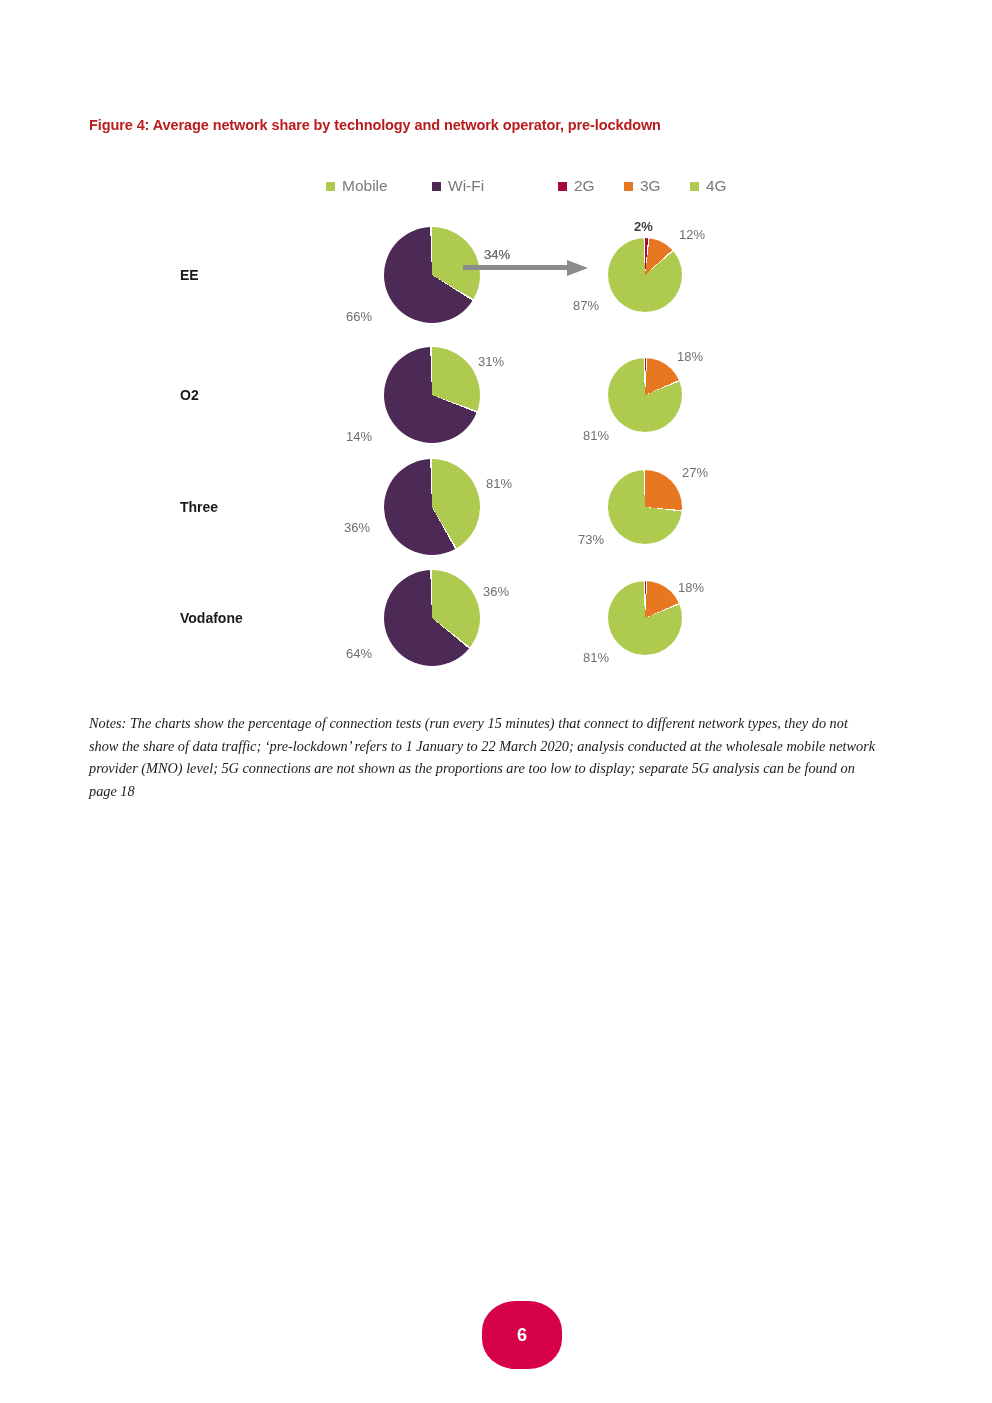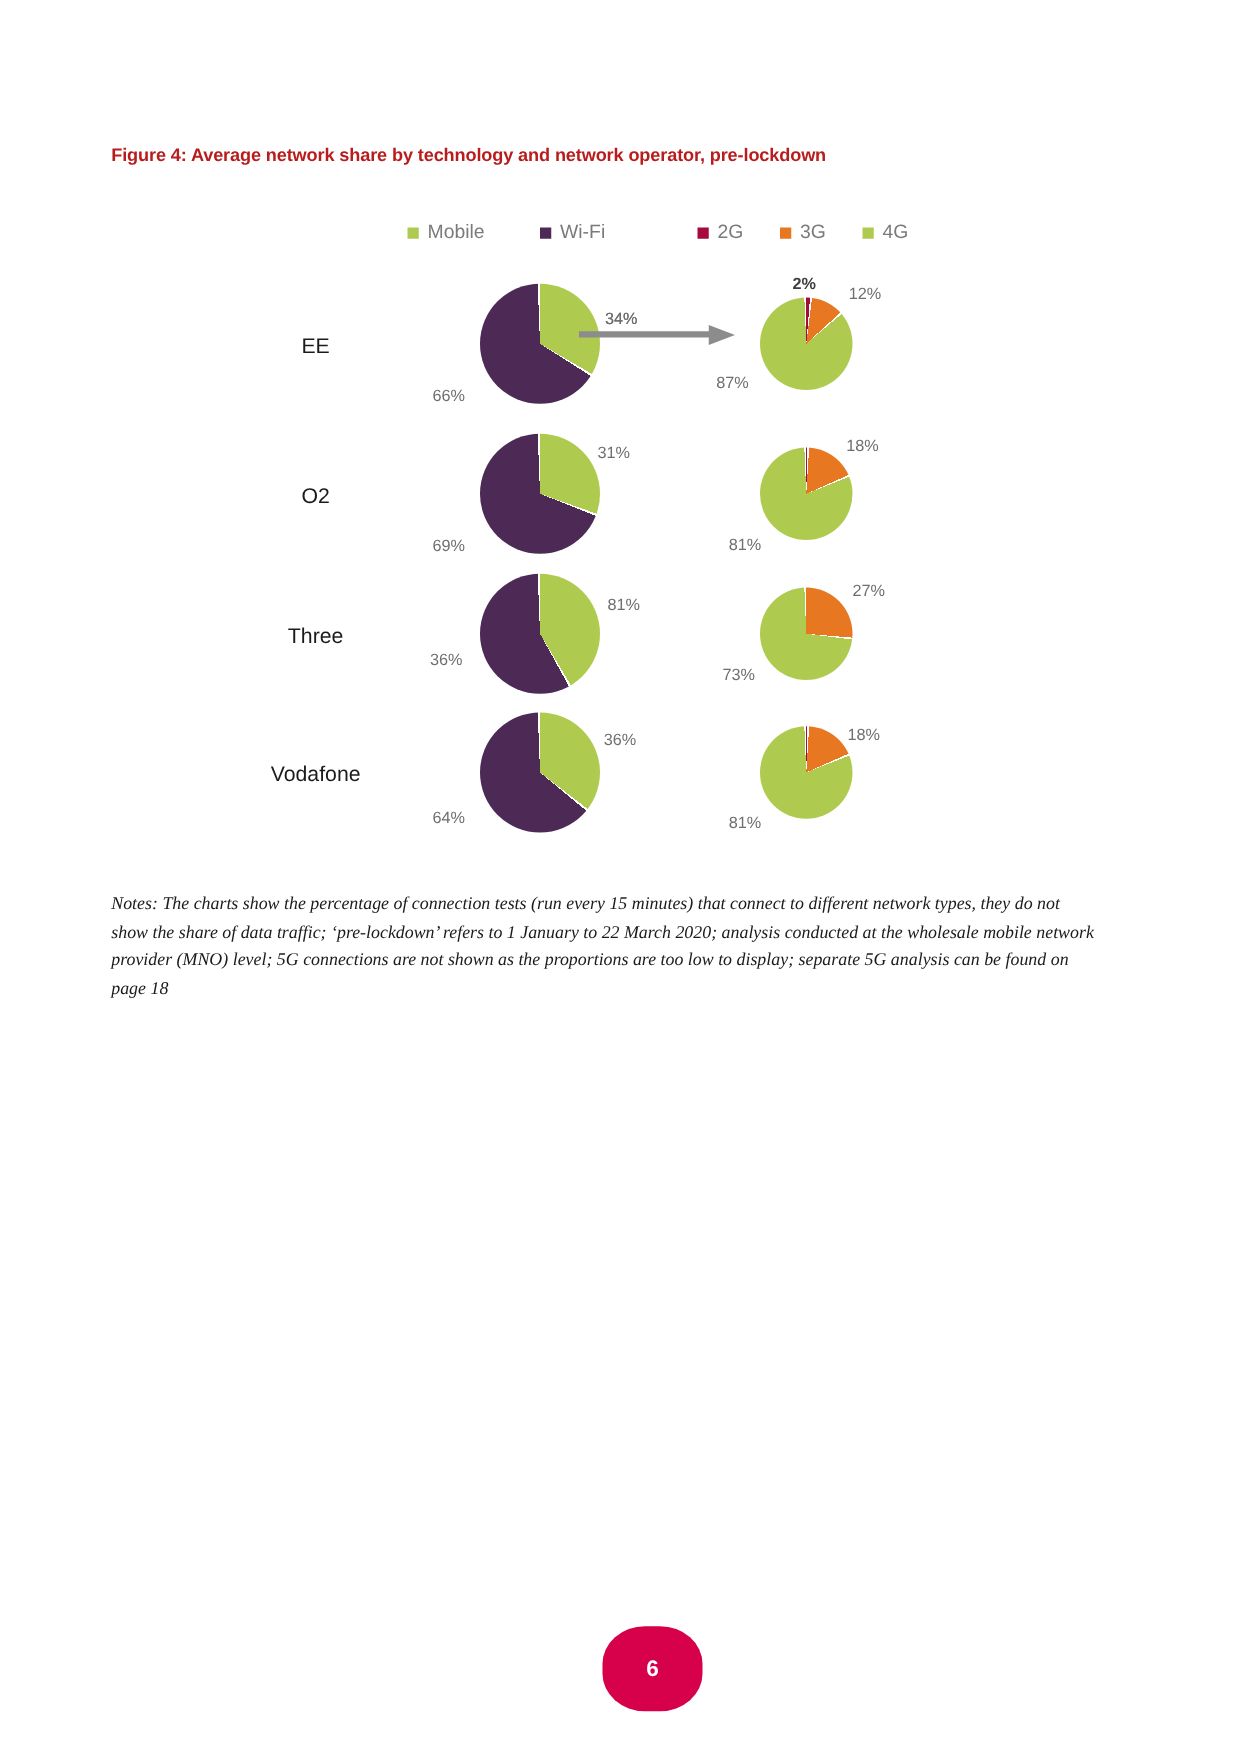--- a/index.html
+++ b/index.html
@@ -64,23 +64,23 @@
   .op-row {
     position: absolute;
     left: 0;
     width: 992px;
     height: 116px;
   }
   .op-label {
     position: absolute;
     left: 180px;
     width: 145px;
-    text-align: center;
-    font-size: 17px;
-    font-weight: normal;
+    text-align: left;
+    font-size: 14px;
+    font-weight: bold;
     color: #1b1b1b;
     white-space: nowrap;
   }
   .pie {
     position: absolute;
     border-radius: 50%;
   }
   .pie-left {
     width: 96px;
     height: 96px;
@@ -180,21 +180,21 @@
     <div class="pie pie-right" id="pie-r-0" style="left: 608px; top: 11px; background: conic-gradient(rgb(166, 9, 61) 0deg, rgb(166, 9, 61) 4.729deg, rgb(255, 255, 255) 4.729deg, rgb(255, 255, 255) 7.129deg, rgb(232, 119, 34) 7.129deg, rgb(232, 119, 34) 47.501deg, rgb(255, 255, 255) 47.501deg, rgb(255, 255, 255) 49.901deg, rgb(175, 203, 79) 49.901deg, rgb(175, 203, 79) 357.6deg, rgb(255, 255, 255) 357.6deg, rgb(255, 255, 255) 360deg);"></div>
     <div class="pct pct-dark" style="left:634px; top:-8px">2%</div>
     <div class="pct" style="left:679px; top:0px">12%</div>
     <div class="pct" style="left:573px; top:71px">87%</div>
   </div>
 
   <div class="op-row" style="top:347px">
     <div class="op-label" style="top:40px">O2</div>
     <div class="pie pie-left" id="pie-l-1" style="left: 384px; top: 0px; background: conic-gradient(rgb(175, 203, 79) 0deg, rgb(175, 203, 79) 109.4deg, rgb(255, 255, 255) 109.4deg, rgb(255, 255, 255) 111.6deg, rgb(76, 42, 85) 111.6deg, rgb(76, 42, 85) 357.8deg, rgb(255, 255, 255) 357.8deg, rgb(255, 255, 255) 360deg);"></div>
     <div class="pct" style="left:478px; top:7px">31%</div>
-    <div class="pct" style="left:346px; top:82px">69%</div>
+    <div class="pct" style="left:346px; top:82px">14%</div>
     <div class="pie pie-right" id="pie-r-1" style="left: 608px; top: 11px; background: conic-gradient(rgb(166, 9, 61) 0deg, rgb(166, 9, 61) 1.2deg, rgb(255, 255, 255) 1.2deg, rgb(255, 255, 255) 3.6deg, rgb(232, 119, 34) 3.6deg, rgb(232, 119, 34) 66deg, rgb(255, 255, 255) 66deg, rgb(255, 255, 255) 68.4deg, rgb(175, 203, 79) 68.4deg, rgb(175, 203, 79) 357.6deg, rgb(255, 255, 255) 357.6deg, rgb(255, 255, 255) 360deg);"></div>
     <div class="pct" style="left:677px; top:2px">18%</div>
     <div class="pct" style="left:583px; top:81px">81%</div>
   </div>
 
   <div class="op-row" style="top:459px">
     <div class="op-label" style="top:40px">Three</div>
     <div class="pie pie-left" id="pie-l-2" style="left: 384px; top: 0px; background: conic-gradient(rgb(175, 203, 79) 0deg, rgb(175, 203, 79) 149deg, rgb(255, 255, 255) 149deg, rgb(255, 255, 255) 151.2deg, rgb(76, 42, 85) 151.2deg, rgb(76, 42, 85) 357.8deg, rgb(255, 255, 255) 357.8deg, rgb(255, 255, 255) 360deg);"></div>
     <div class="pct" style="left:486px; top:17px">81%</div>
     <div class="pct" style="left:344px; top:61px">36%</div>

